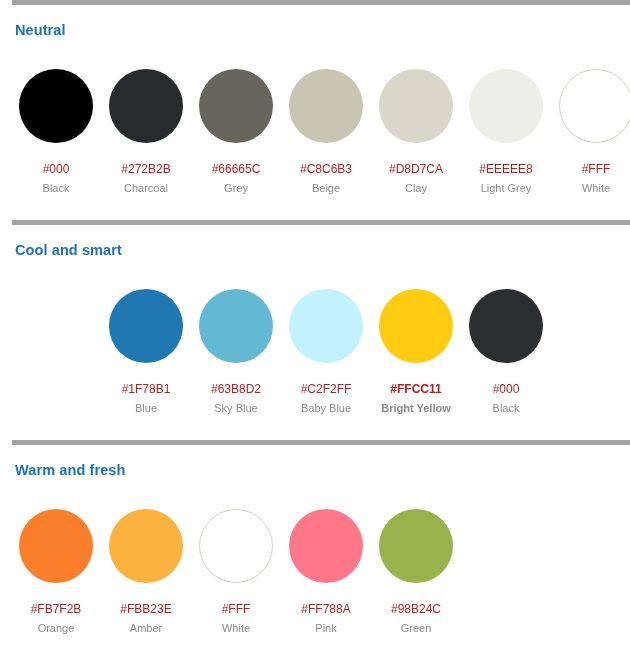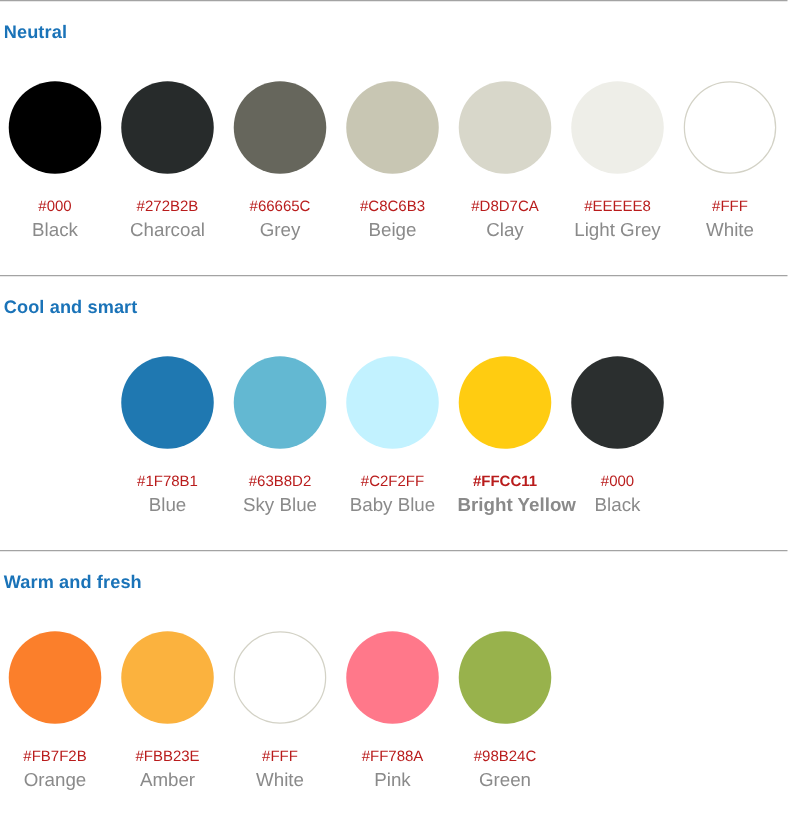--- a/index.html
+++ b/index.html
@@ -21,22 +21,23 @@
     height: 658px;
     position: relative;
     box-sizing: border-box;
   }
 
   
   .section {
     position: relative;
     height: 220px;
     box-sizing: border-box;
-    border-top: 1px solid #a3a3a3;
+    border-top: 5px solid #a3a3a3;
     padding: 0;
+    margin-left: 12px;
   }
   .section:last-child {
     height: 218px;
   }
 
   .section-title {
     position: absolute;
     left: 3px;
     top: 17px;
     font-size: 14.5px;
@@ -76,21 +77,21 @@
   .swatch-hex {
     margin-top: 19px;
     font-size: 12px;
     color: #b91c1c;
     line-height: 14px;
     white-space: nowrap;
   }
 
   .swatch-name {
     margin-top: 6px;
-    font-size: 15px;
+    font-size: 11px;
     color: #8a8a8a;
     line-height: 13px;
     white-space: nowrap;
   }
 </style>
 </head>
 <body>
 
 <div class="palette">
   <div id="sections-root">

